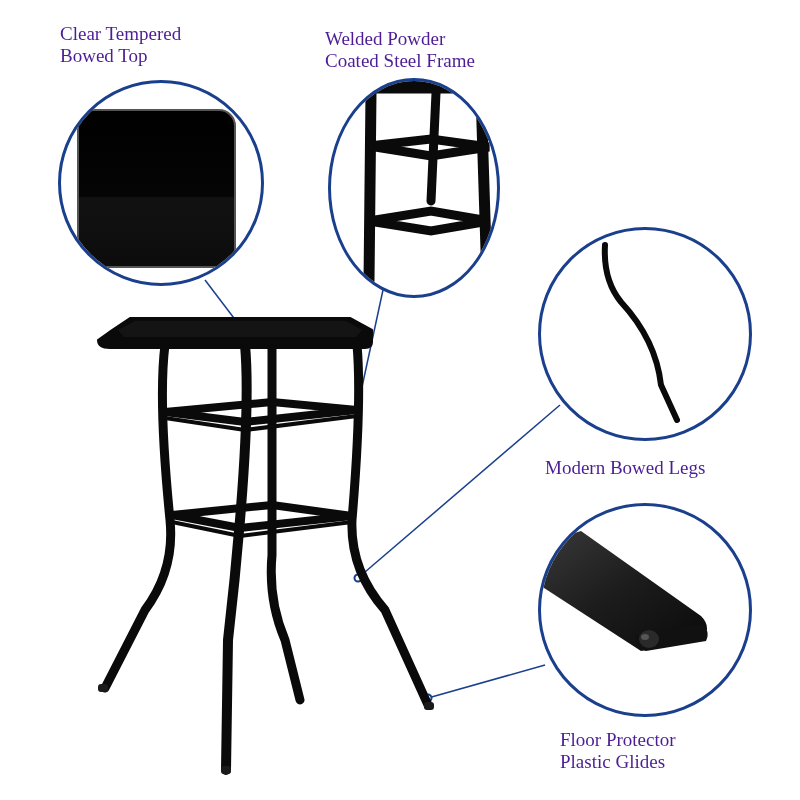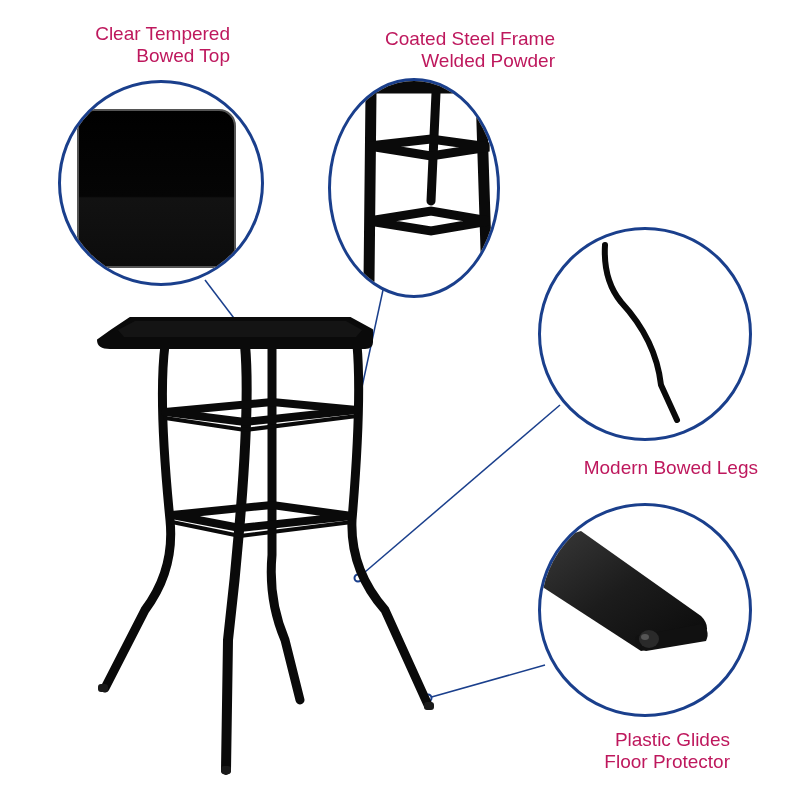--- a/index.html
+++ b/index.html
@@ -1,38 +1,38 @@
 <!DOCTYPE html>
 <html><head>
 <meta charset="utf-8">
 <style>
   html, body { margin:0; padding:0; background:#ffffff; }
   body { width:800px; height:800px; position:relative; overflow:hidden; font-family:"Liberation Sans", sans-serif; color:#1a1a1a; }
-  .label { position:absolute; text-align:right; font-size:19px; line-height:22px; color:#be185d; white-space:nowrap; }
+  .label { position:absolute; text-align:left; font-size:19px; line-height:22px; color:#4c1d95; white-space:nowrap;font-family:Liberation Serif, serif; }
   .label span { display:block; }
   .callout { position:absolute; border:3px solid #1a3f8c; border-radius:50%; box-sizing:border-box; overflow:hidden; background:#fff; }
   svg { position:absolute; left:0; top:0; }
 </style>
 </head>
 <body>
 
 <div class="label" style="left:60px; top:23px; width:170px;">
   <span>Clear Tempered</span>
   <span>Bowed Top</span>
 </div>
 <div class="label" style="left:325px; top:28px; width:230px;">
+  <span>Welded Powder</span>
   <span>Coated Steel Frame</span>
-  <span>Welded Powder</span>
 </div>
-<div class="label" style="left:523px; top:457px; width:235px;">
+<div class="label" style="left:545px; top:457px; width:235px;">
   <span>Modern Bowed Legs</span>
 </div>
 <div class="label" style="left:560px; top:729px; width:170px;">
+  <span>Floor Protector</span>
   <span>Plastic Glides</span>
-  <span>Floor Protector</span>
 </div>
 
 <svg width="800" height="800" viewBox="0 0 800 800">
   <defs>
     <linearGradient id="glassG" x1="0" y1="0" x2="0" y2="1">
       <stop offset="0" stop-color="#000"></stop>
       <stop offset="0.55" stop-color="#050505"></stop>
       <stop offset="0.56" stop-color="#121212"></stop>
       <stop offset="1" stop-color="#0c0c0c"></stop>
     </linearGradient>

